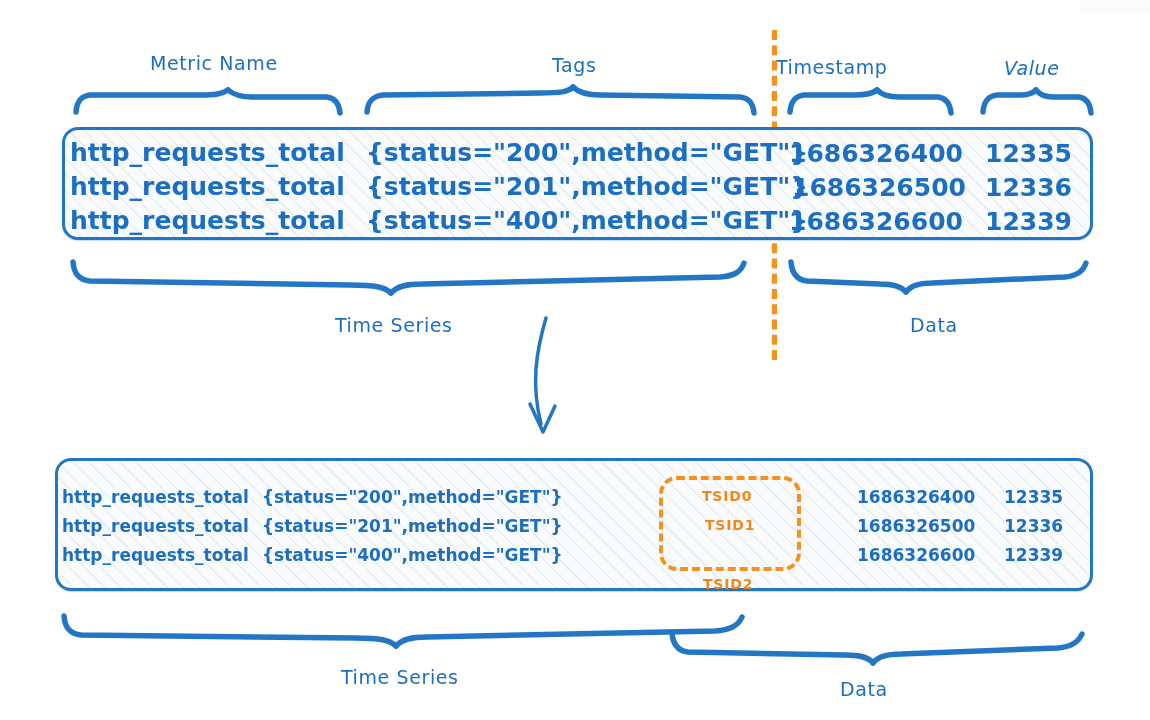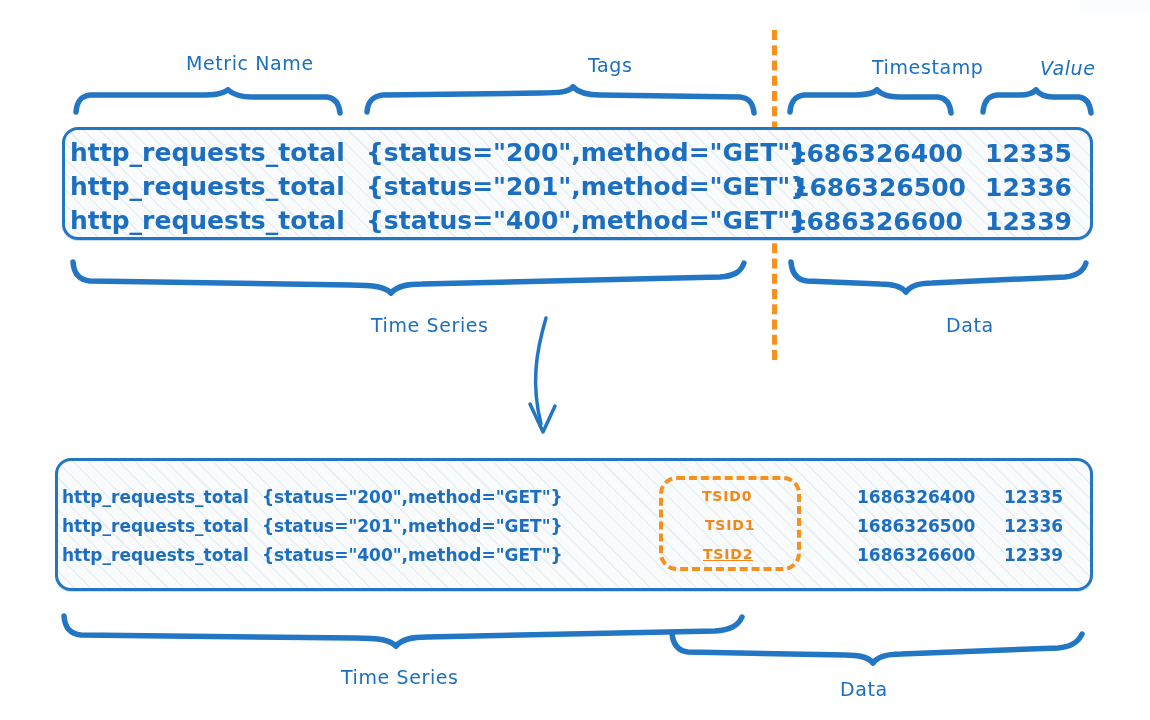--- a/index.html
+++ b/index.html
@@ -51,21 +51,20 @@
     line-height: 1;
   }
 
   .caption {
     position: absolute;
     color: #1C6FC0;
     font-size: 19px;
     font-weight: 500;
     white-space: nowrap;
     letter-spacing: 0.6px;
-    margin-left: 36px;
   }
   .caption-sm {
     position: absolute;
     color: #1C6FC0;
     font-size: 17px;
     font-weight: 500;
     white-space: nowrap;
     letter-spacing: 0.6px;
   }
 
@@ -163,21 +162,21 @@
 
       <g stroke-width="3.5">
         <path d="M 546,318 C 536,352 531,384 541,424"></path>
         <path d="M 530,404 L 543,432 L 555,406"></path>
       </g>
     </g>
   </svg>
 
   <div class="caption" style="left:150px; top:52px;">Metric Name</div>
   <div class="caption" style="left:552px; top:54px;text-align:center;">Tags</div>
-  <div class="caption" style="left:836px; top:56px;">Timestamp</div>
+  <div class="caption" style="left:776px; top:56px;">Timestamp</div>
   <div class="caption" style="left:1004px; top:57px;font-style:italic;">Value</div>
 
   <div class="vdash" style="left:772px; top:30px; height:330px;"></div>
 
   <div class="databox" style="left:62px; top:127px; width:1031px; height:113px;">
   </div>
 
   <div class="row" style="left:70px; top:140px;">http_requests_total</div>
   <div class="row" style="left:366px; top:140px;">{status="200",method="GET"}</div>
   <div class="row" style="left:789px; top:141px;">1686326400</div>
@@ -210,18 +209,18 @@
   <div class="rowsm" style="left:1004px; top:518px;">12336</div>
 
   <div class="rowsm" style="left:62px; top:547px;">http_requests_total</div>
   <div class="rowsm" style="left:262px; top:547px;">{status="400",method="GET"}</div>
   <div class="rowsm" style="left:857px; top:547px;">1686326600</div>
   <div class="rowsm" style="left:1004px; top:547px;">12339</div>
 
   <div class="tsidbox" style="left:659px; top:476px; width:142px; height:95px;"></div>
   <div class="tsidrow" style="left:702px; top:488px;">TSID0</div>
   <div class="tsidrow" style="left:705px; top:517px;">TSID1</div>
-  <div class="tsidrow" style="left:703px; top:546px;text-decoration:underline;">TSID2</div>
+  <div class="tsidrow" style="left:703px; top:576px;">TSID2</div>
 
   <div class="caption-sm" style="left:341px; top:666px; font-size:19px;">Time Series</div>
   <div class="caption-sm" style="left:840px; top:678px; font-size:19px;">Data</div>
 
 </div>
 
 </body></html>

